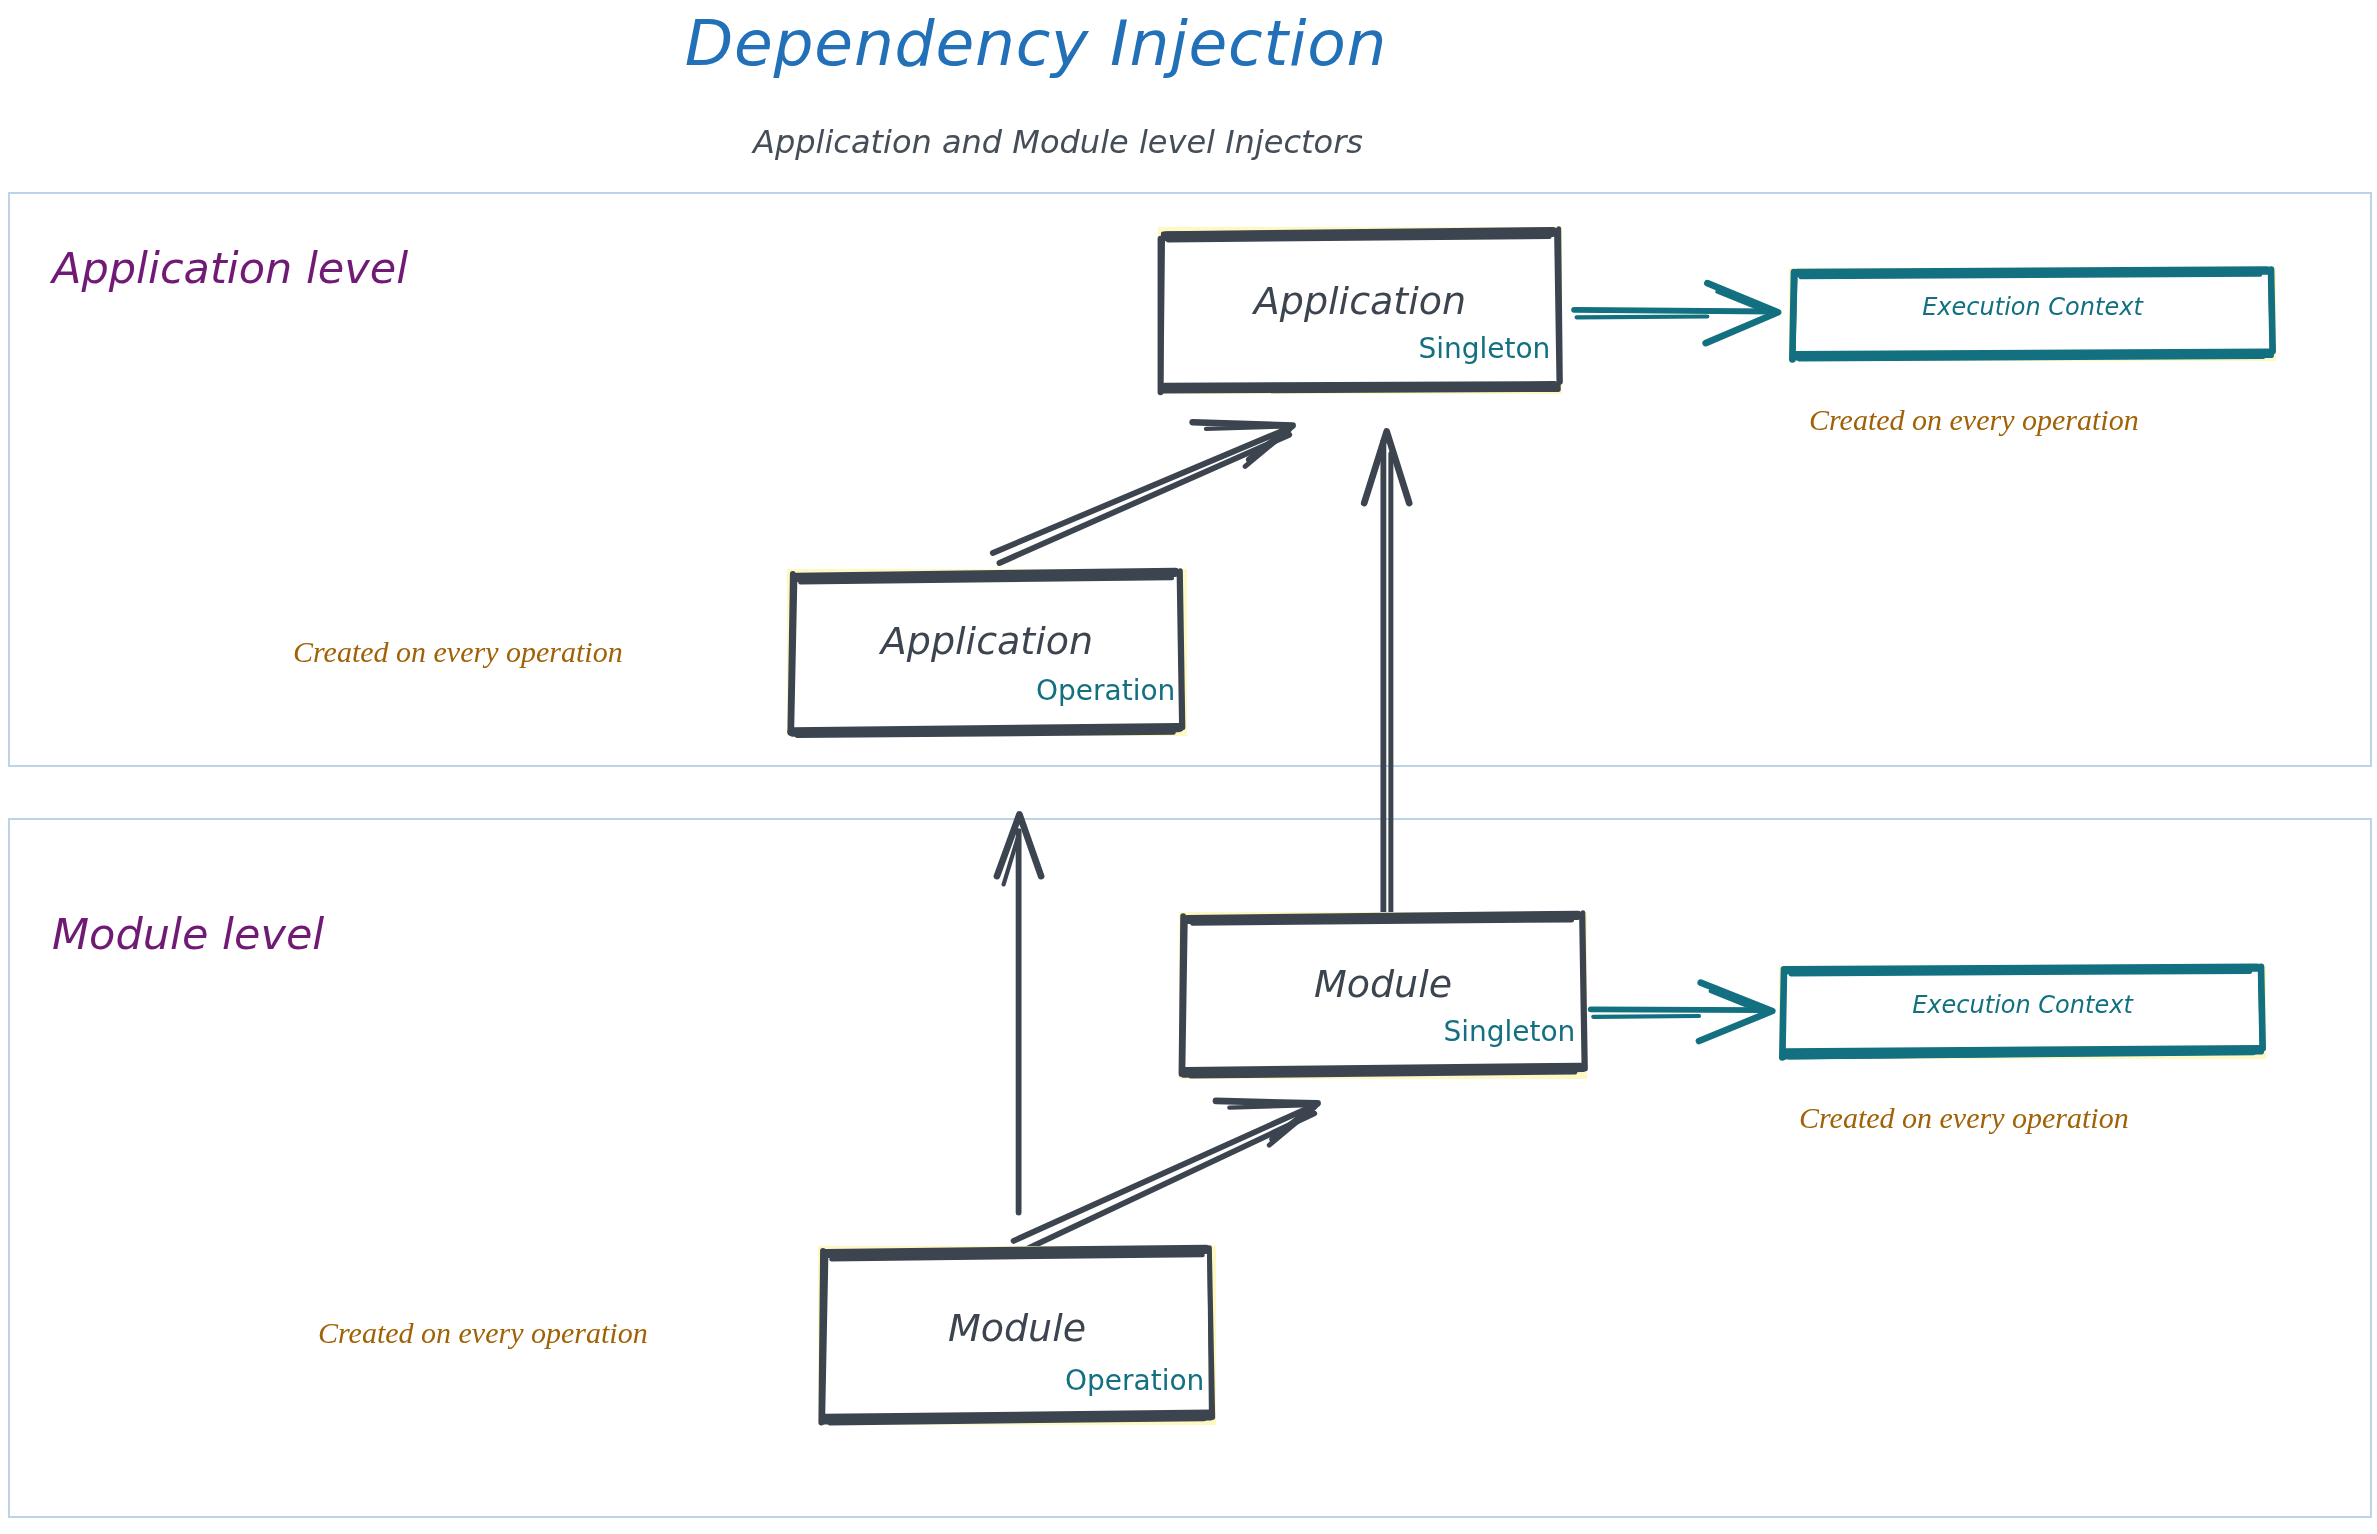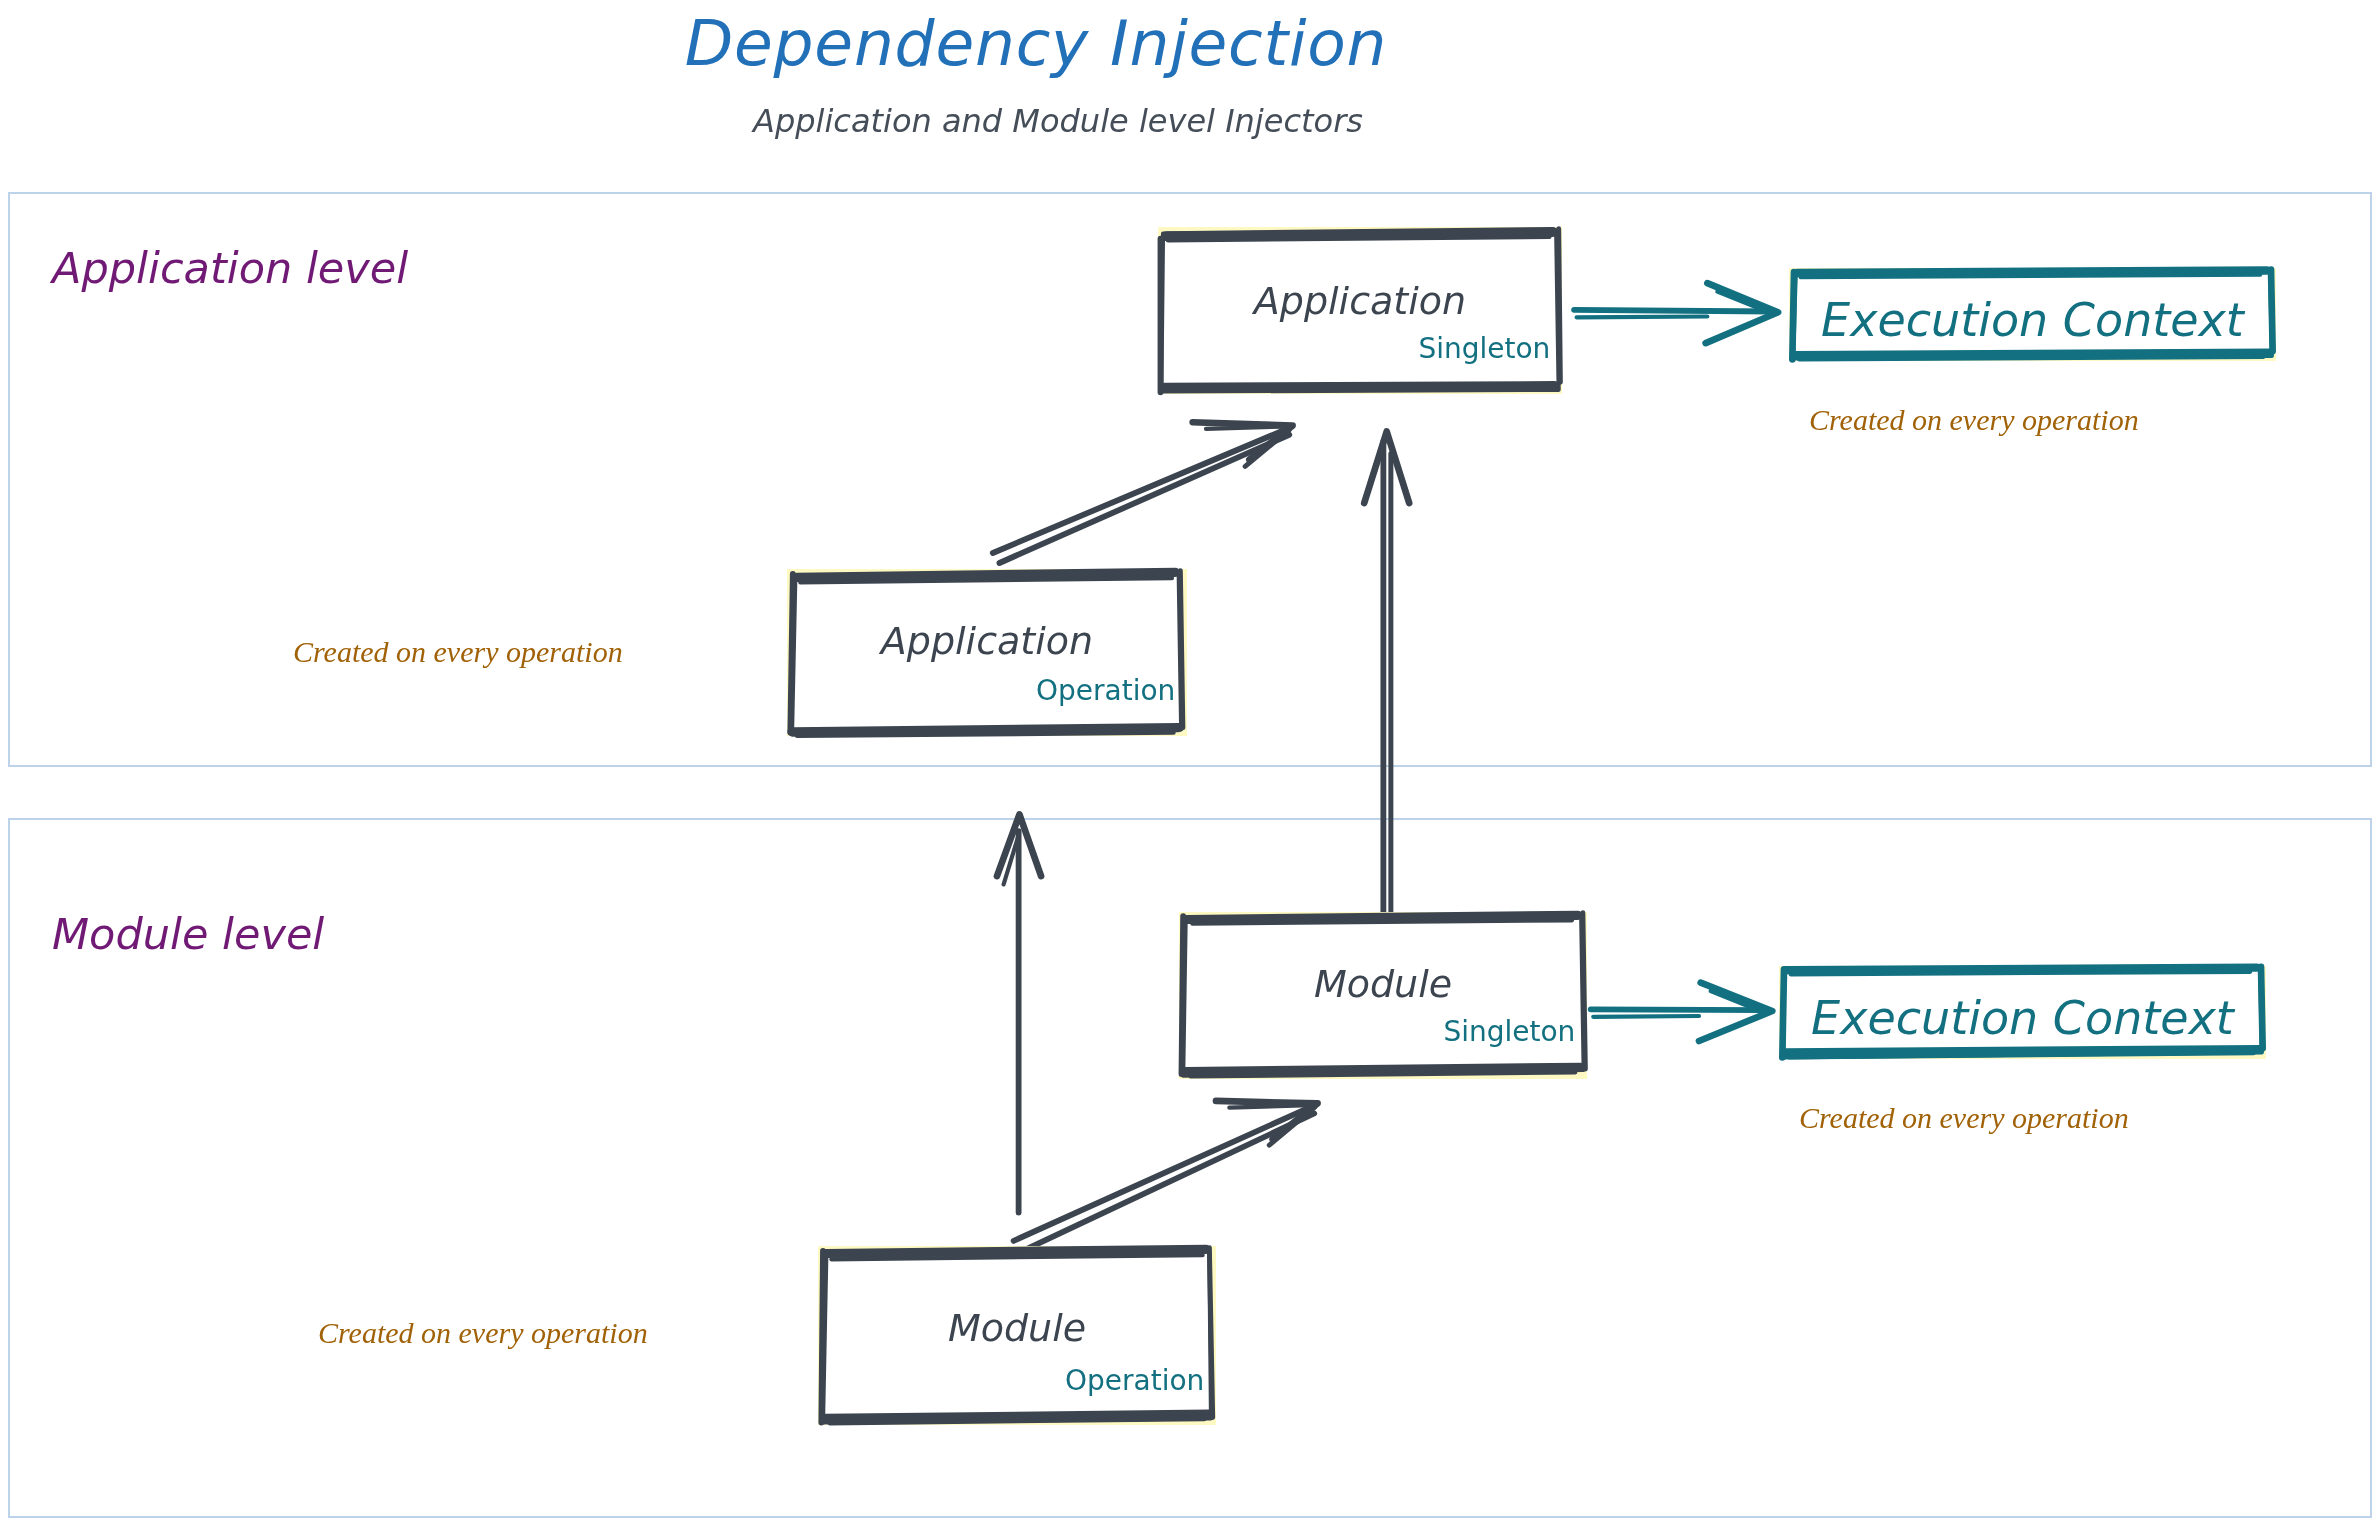--- a/index.html
+++ b/index.html
@@ -29,21 +29,21 @@
     font-size: 63px;
     font-weight: 400;
     font-style: italic;
     letter-spacing: 0.8px;
     color: #2270b8;
     white-space: nowrap;
   }
   .diagram-subtitle {
     position: absolute;
     left: 0;
-    top: 102px;
+    top: 123px;
     width: 2116px;
     text-align: center;
     font-family: "DejaVu Sans", sans-serif;
     font-size: 32px;
     font-style: italic;
     color: #454e58;
     white-space: nowrap;
   }
 
   
@@ -91,21 +91,21 @@
     right: 11.7px;
     font-family: "DejaVu Sans", sans-serif;
     font-size: 28px;
     color: #127080;
     white-space: nowrap;
   }
 
   
   .node-ec .node-title {
     color: #127080;
-    font-size: 46px;
+    font-size: 24px;
   }
 
   
   .annotation {
     position: absolute;
     font-family: Liberation Serif, serif;
     font-size: 30px;
     font-style: italic;
     color: #a16207;
     white-space: nowrap;

